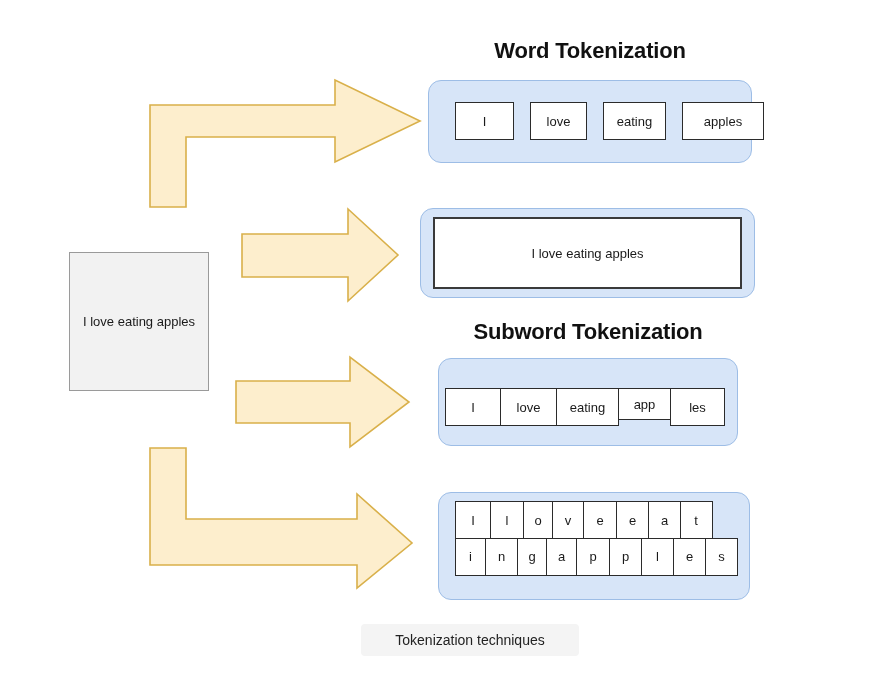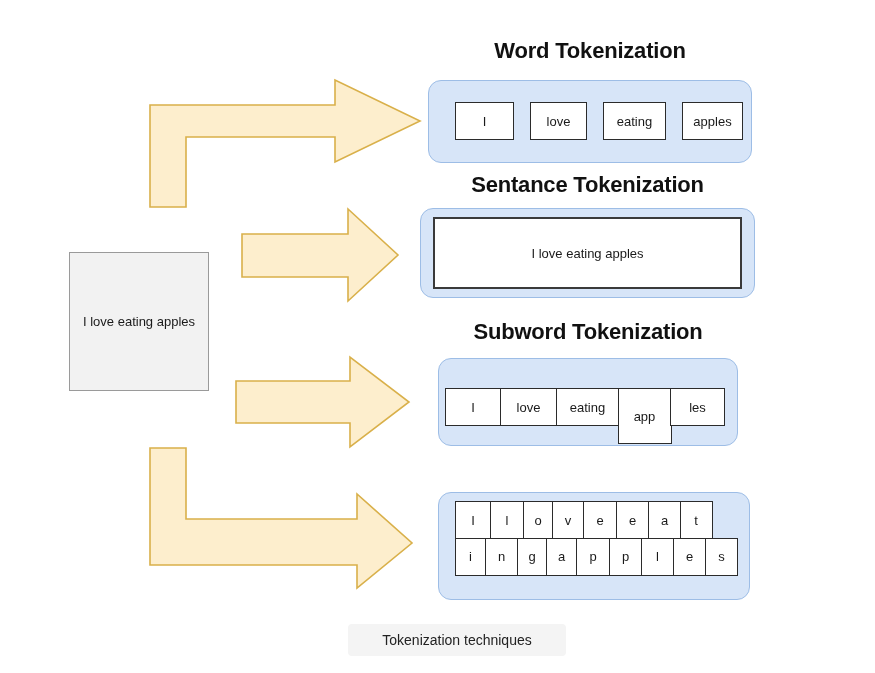--- a/index.html
+++ b/index.html
@@ -114,21 +114,21 @@
   .char-row + .char-row {
     margin-top: -1.5px;
   }
   .char-row .token-box + .token-box {
     margin-left: -1.5px;
   }
 
   
   .caption {
     position: absolute;
-    left: 348px;
+    left: 361px;
     top: 624px;
     width: 218px;
     height: 32px;
     background: #f4f4f4;
     border-radius: 4px;
     display: flex;
     align-items: center;
     justify-content: center;
     font-size: 14px;
     color: #222222;
@@ -155,38 +155,37 @@
   </div>
 
   <div class="section-title" style="left:428px; top:38px; width:324px;">Word Tokenization</div>
 
   <div class="blue-panel" style="left:428px; top:80px; width:324px; height:83px;"></div>
 
   <div class="token-row spaced" style="left:455px; top:102px;">
     <div class="token-box" style="width:59px; height:38px;">I</div>
     <div class="token-box" style="width:57px; height:38px;">love</div>
     <div class="token-box" style="width:63px; height:38px;">eating</div>
-    <div class="token-box" style="width:61px; height:38px;">apples</div>
-  </div>
-
-  <div class="section-title" style="left:420px; top:172px; width:335px;">Sentance Tokenization</div>
+    <div class="token-box" style="width:82px; height:38px;">apples</div>
+  </div>
+
 
   <div class="blue-panel" style="left:420px; top:208px; width:335px; height:90px;"></div>
 
   <div class="sentence-box" style="left:433px; top:217px; width:309px; height:72px;">I love eating apples</div>
 
   <div class="section-title" style="left:438px; top:319px; width:300px;">Subword Tokenization</div>
 
   <div class="blue-panel" style="left:438px; top:358px; width:300px; height:88px;"></div>
 
   <div class="token-row joined" style="left:445px; top:388px;">
     <div class="token-box" style="width:56px; height:38px;">I</div>
     <div class="token-box" style="width:58px; height:38px;">love</div>
     <div class="token-box" style="width:63px; height:38px;">eating</div>
-    <div class="token-box" style="width:54px; height:56px;">app</div>
+    <div class="token-box" style="width:54px; height:32px;">app</div>
     <div class="token-box" style="width:55px; height:38px;">les</div>
   </div>
 
 
   <div class="blue-panel" style="left:438px; top:492px; width:312px; height:108px;"></div>
 
   <div class="char-grid" style="left:455px; top:501px;">
     <div class="char-row">
       <div class="token-box" style="width:36px; height:38px;">I</div>
       <div class="token-box" style="width:35px; height:38px;">l</div>

